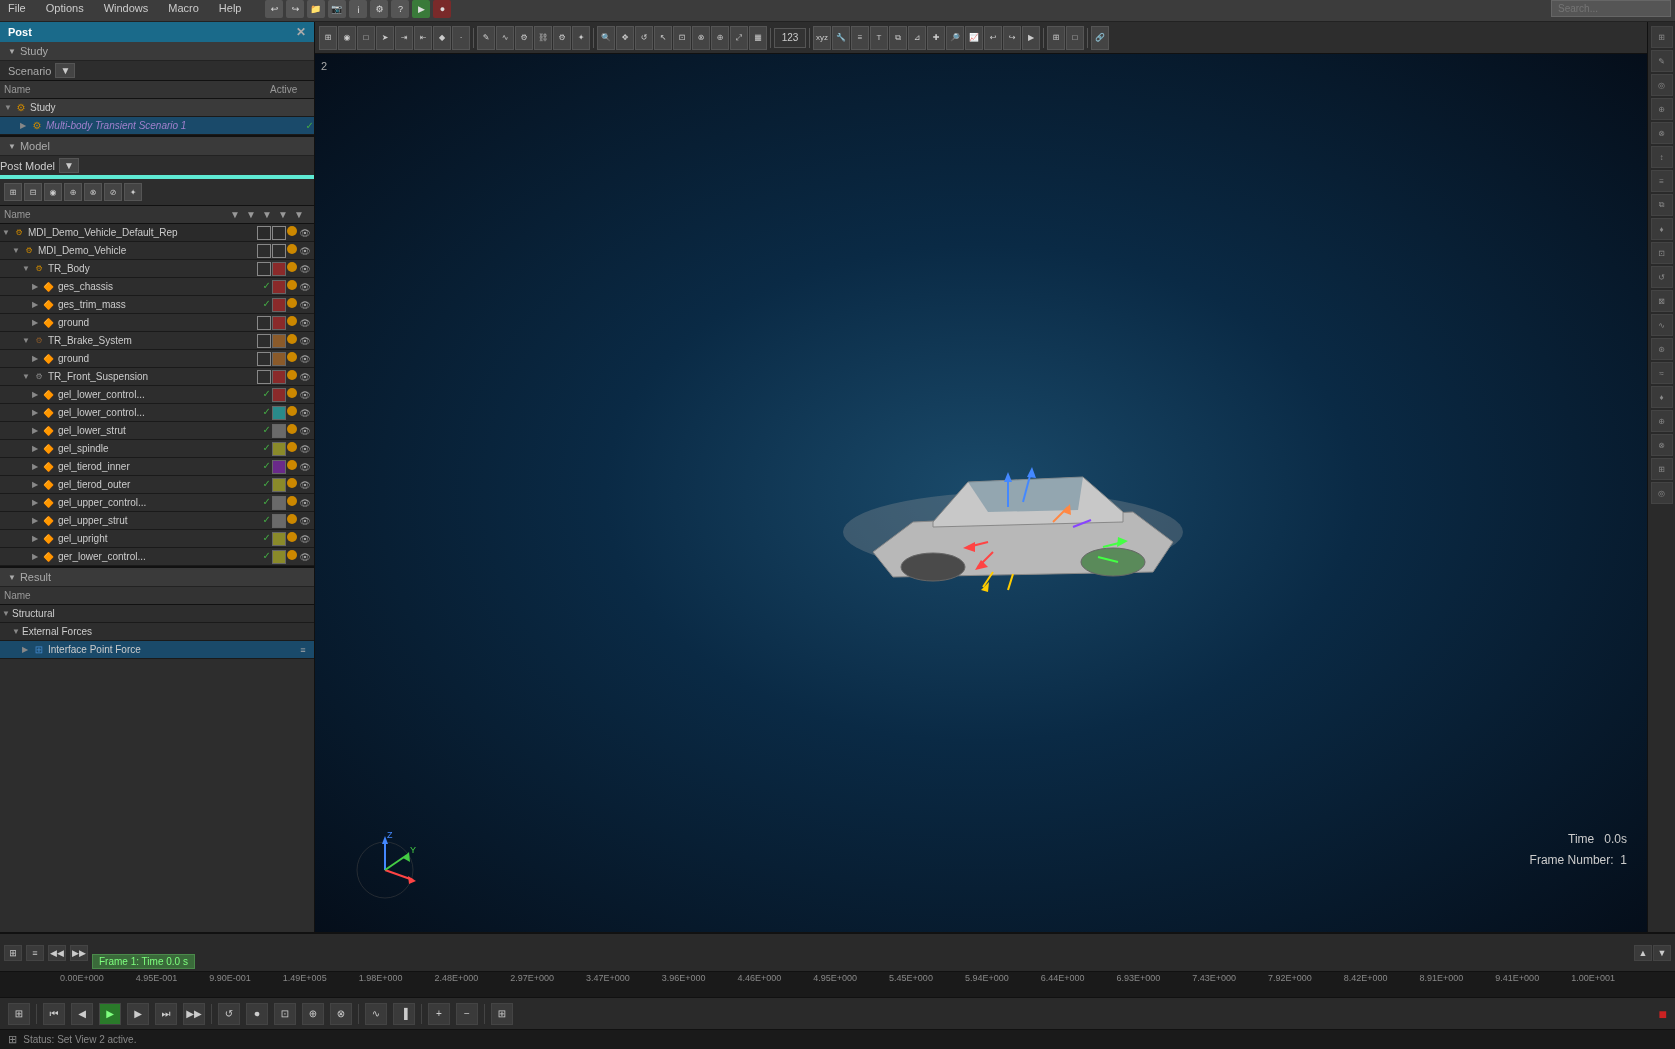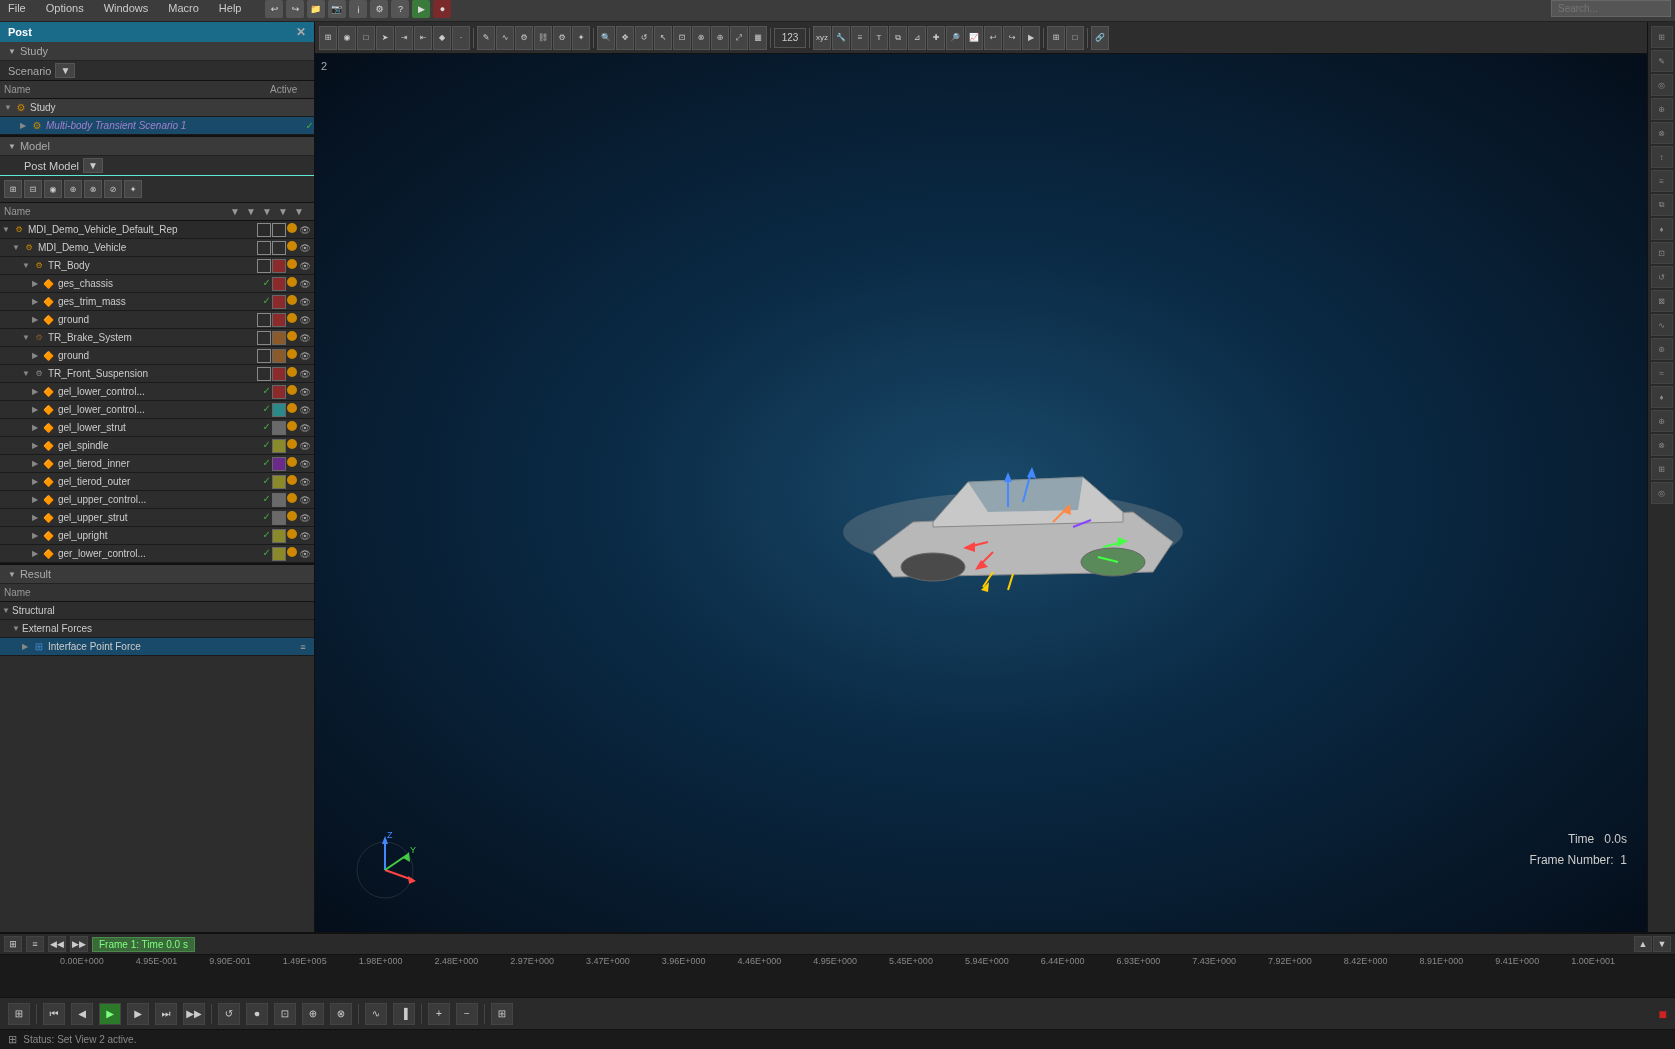--- a/index.html
+++ b/index.html
@@ -42,21 +42,21 @@
     .tree-icon { width: 14px; height: 14px; margin-right: 2px; display: inline-flex; align-items: center; justify-content: center; font-size: 8px; }
     .tree-label { flex: 1; color: #ccc; font-size: 10px; overflow: hidden; text-overflow: ellipsis; white-space: nowrap; }
     .tree-label.italic { font-style: italic; color: #a080cc; }
     .col-square { width: 14px; height: 14px; border: 1px solid #666; display: inline-block; }
     .col-dot { width: 10px; height: 10px; border-radius: 50%; background: #cc8800; display: inline-block; }
     .col-eye { width: 14px; height: 14px; color: #aaa; font-size: 9px; display: inline-flex; align-items: center; justify-content: center; }
 
     
     .model-section { background: #2d2d2d; border-top: 1px solid #111; flex-shrink: 0; }
     .model-header { background: #3a3a3a; padding: 3px 8px; display: flex; align-items: center; gap: 4px; border-bottom: 1px solid #222; }
-    .post-model-bar { padding: 2px 24px; display: flex; align-items: center; gap: 4px; border-bottom: 1px solid #5eead4; }
+    .post-model-bar { padding: 2px 0; display: flex; align-items: center; gap: 4px; border-bottom: 4px solid #5eead4; }
 
     
     .model-tree { overflow-y: auto; max-height: 380px; }
 
     
     .result-section { background: #2d2d2d; border-top: 2px solid #111; flex-shrink: 0; }
     .result-tree { overflow-y: auto; flex: 1; }
 
     
     .viewport-area { flex: 1; display: flex; flex-direction: column; }
@@ -85,21 +85,21 @@
     .view-tab.active { background: #3a3a3a; color: #fff; border-bottom: 2px solid #4a8abf; }
 
     
     .right-icons { width: 28px; background: #2a2a2a; display: flex; flex-direction: column; align-items: center; padding: 4px 0; gap: 2px; border-left: 1px solid #111; flex-shrink: 0; overflow: hidden; }
     .ri-btn { width: 22px; height: 22px; background: #3a3a3a; border: 1px solid #444; color: #888; font-size: 8px; cursor: pointer; display: flex; align-items: center; justify-content: center; }
 
     
     .timeline-area { background: #1a1a1a; height: 65px; border-top: 2px solid #111; flex-shrink: 0; display: flex; flex-direction: column; }
     .timeline-controls { display: flex; align-items: center; gap: 4px; padding: 2px 4px; background: #2a2a2a; border-bottom: 1px solid #111; }
     .tl-btn { width: 18px; height: 16px; background: #3a3a3a; border: 1px solid #444; color: #ccc; font-size: 9px; cursor: pointer; display: flex; align-items: center; justify-content: center; }
-    .frame-label { background: #3a6a3a; color: #7eff7e; padding: 1px 6px; font-size: 10px; border: 1px solid #4a8a4a; }
+    .frame-label { background: #3a6a3a; color: #7eff7e; padding: 1px 6px; font-size: 10px; border: 1px solid #4a8a4a; margin-top: 18px; }
     .timeline-track { flex: 1; background: #1a1a1a; position: relative; overflow: hidden; }
     .timeline-nums { display: flex; padding: 1px 60px 0 60px; background: #1a1a1a; justify-content: space-between; }
     .timeline-num { color: #888; font-size: 9px; }
 
     
     .playback-bar { background: #2a2a2a; border-top: 1px solid #111; height: 32px; display: flex; align-items: center; padding: 0 8px; gap: 6px; flex-shrink: 0; }
     .pb-btn { width: 22px; height: 22px; background: #3a3a3a; border: 1px solid #444; color: #ccc; font-size: 10px; cursor: pointer; display: flex; align-items: center; justify-content: center; }
     .pb-btn.green-play { background: #2a7a2a; color: #7eff7e; }
 
     

